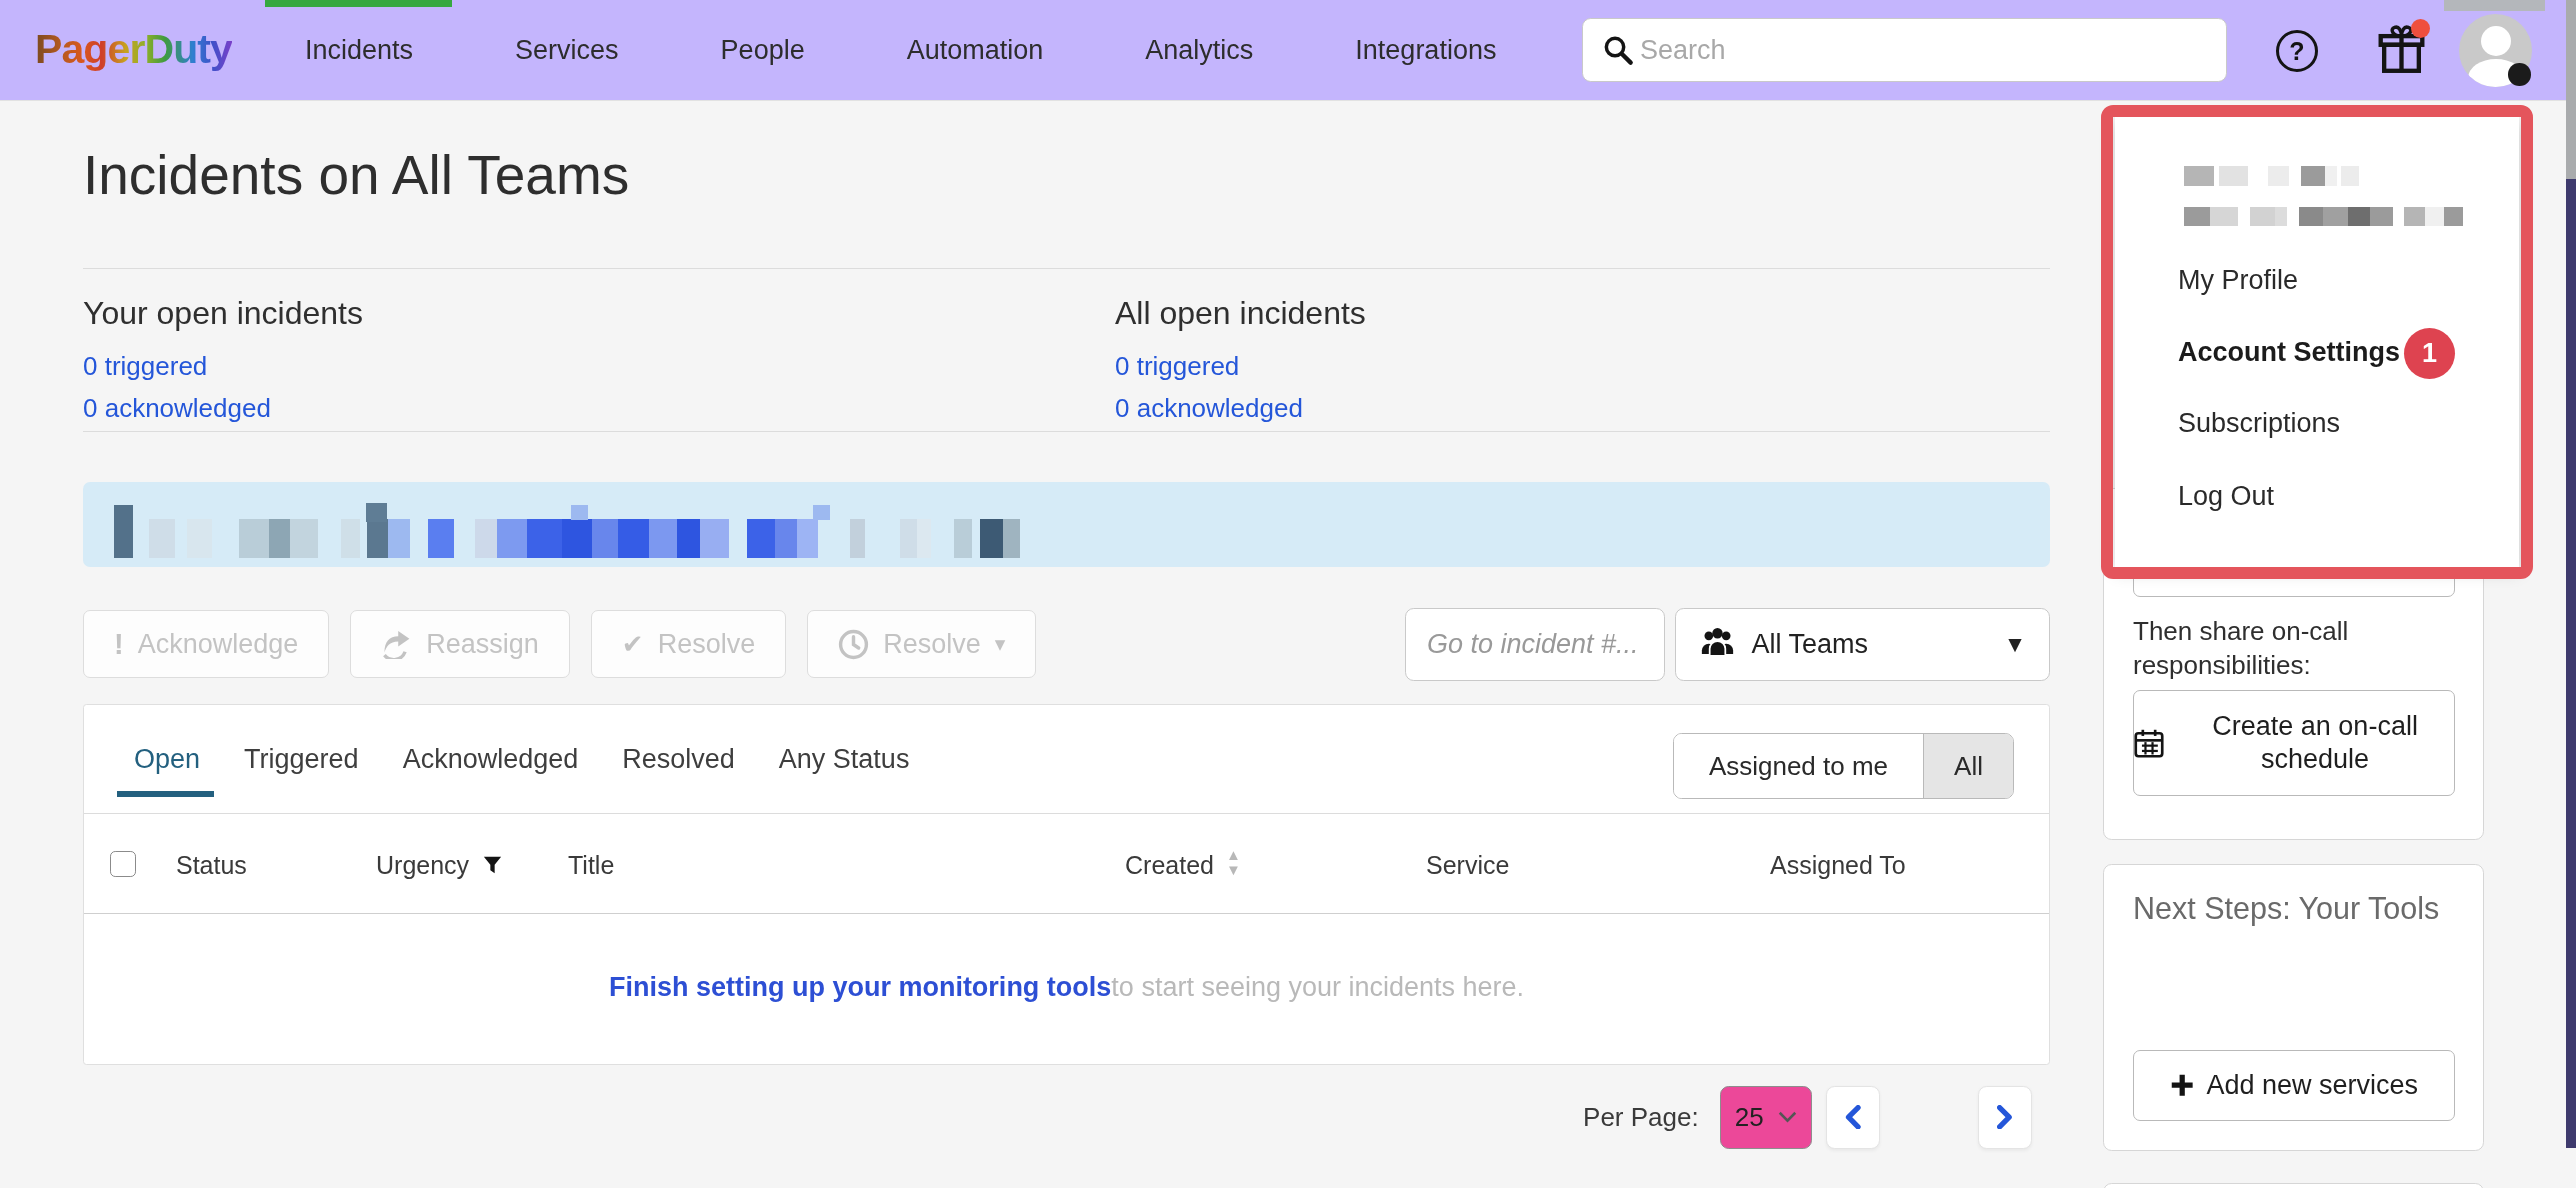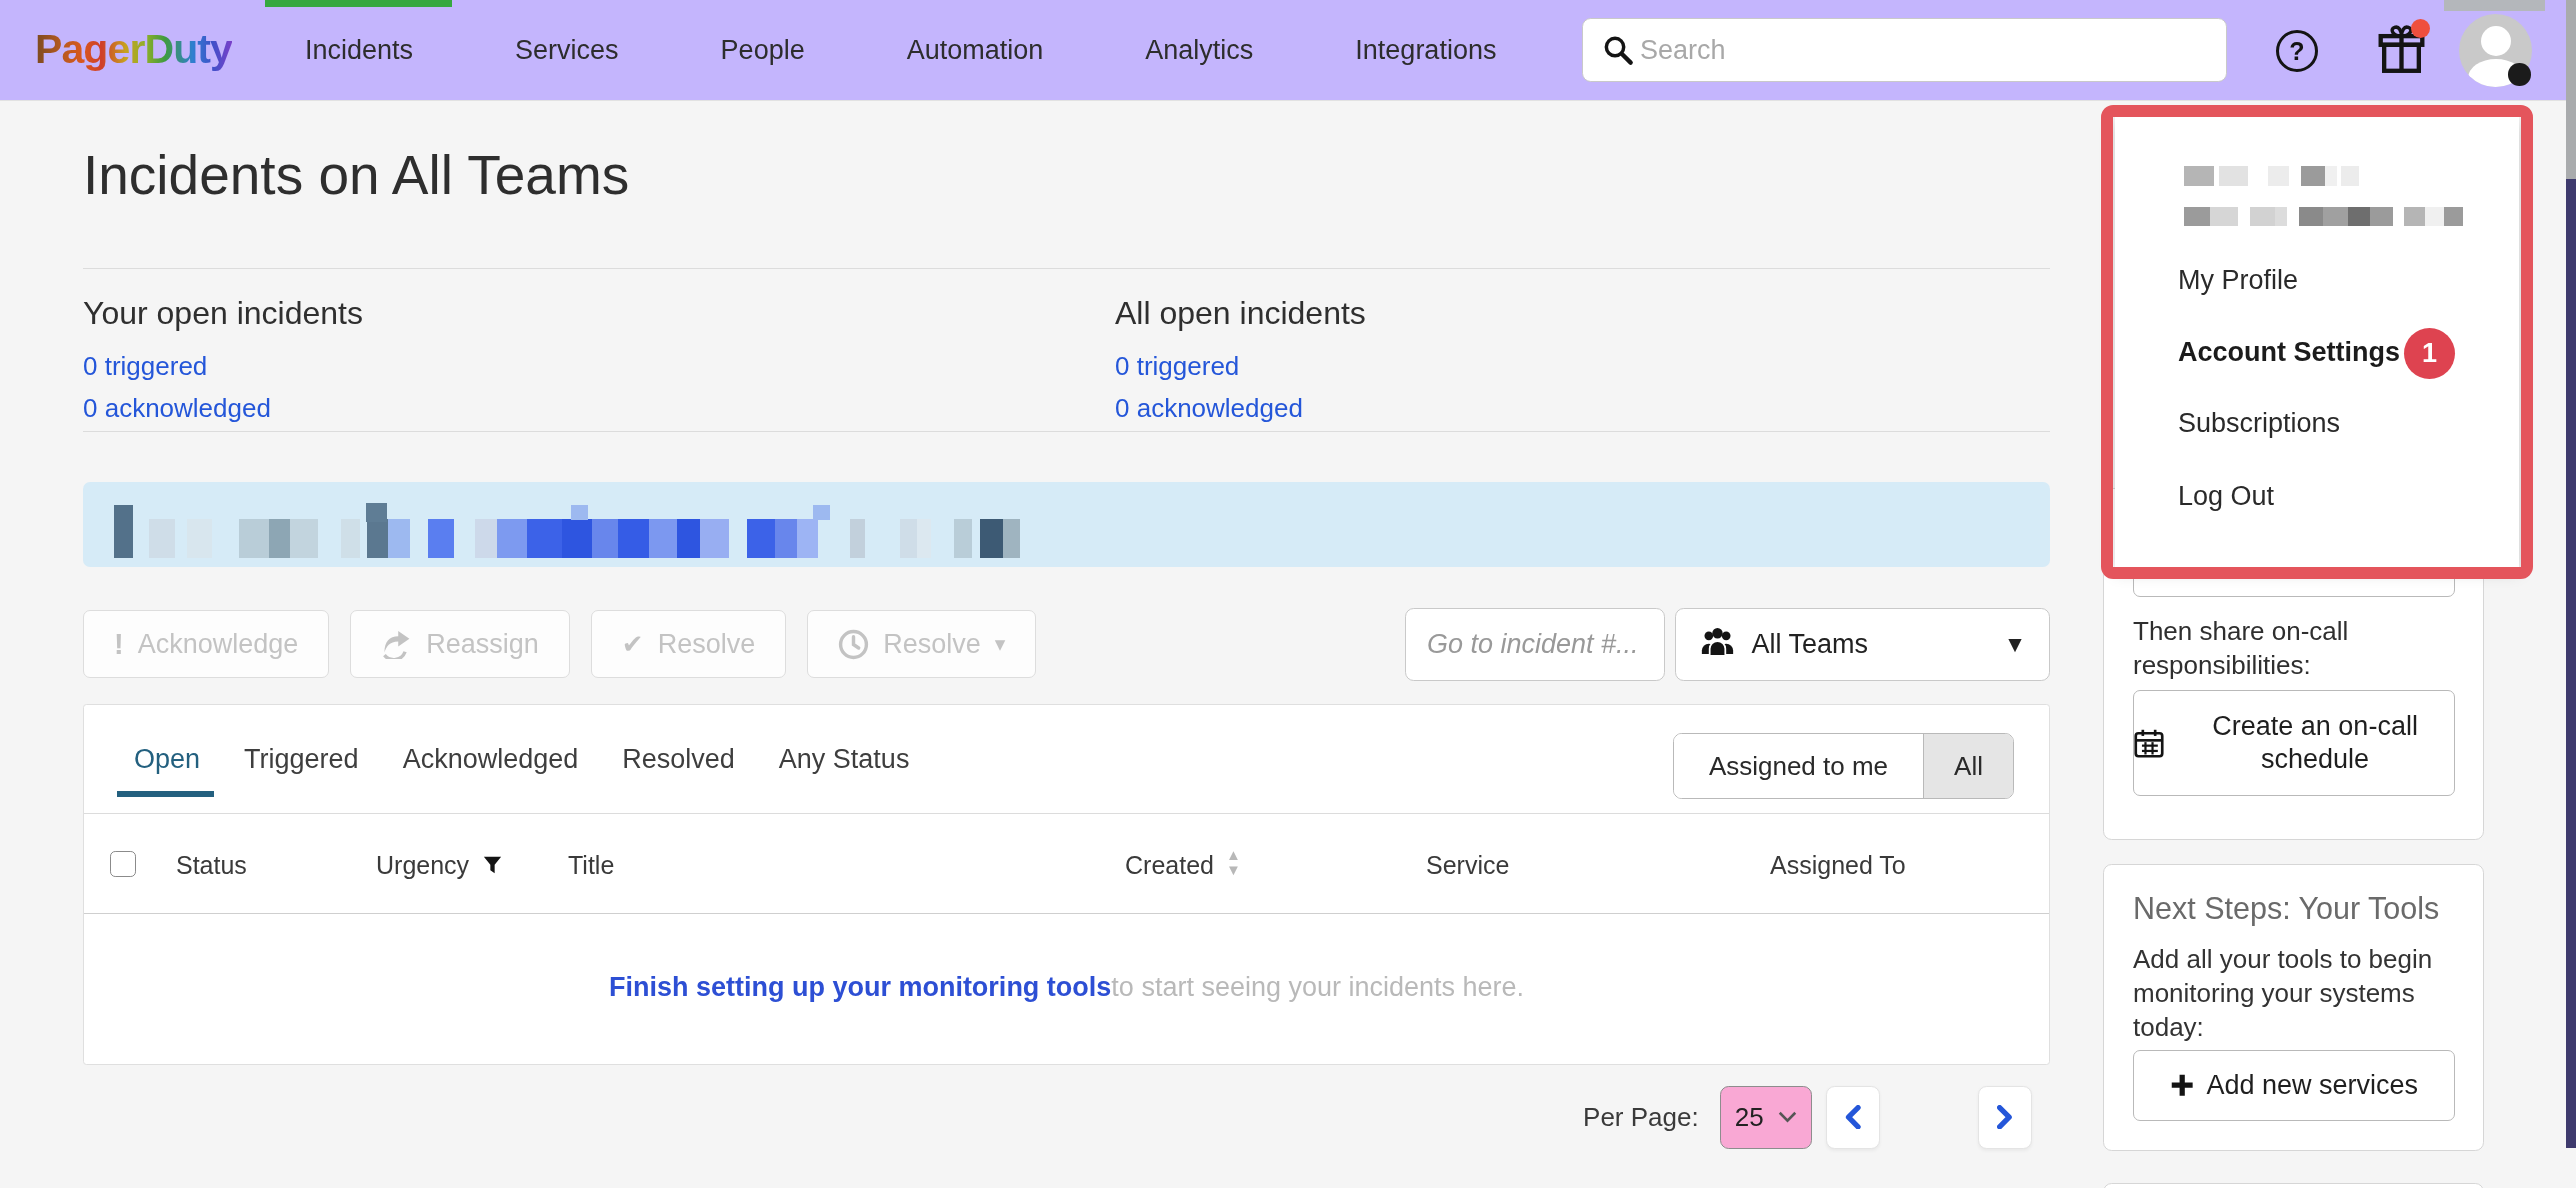--- a/index.html
+++ b/index.html
@@ -70,21 +70,21 @@
   .c-status { left:92px; } .c-urgency { left:292px; } .c-title { left:484px; }
   .c-created { left:1041px; } .c-service { left:1342px; } .c-assigned { left:1686px; }
   .funnel { position:absolute; left:399px; top:42px; }
   .sort { position:absolute; left:1142px; top:33px; display:flex; flex-direction:column; line-height:15px; font-size:15px; color:#b8b8b8; }
   .tempty { height:146px; display:flex; align-items:center; justify-content:center; font-size:27px; }
   .tempty .lnk { color:#2d4fd4; font-weight:700; cursor:pointer; }
   .tempty .rest { color:#b9b9b9; }
   
   .pagerow { position:absolute; left:83px; top:1085px; width:1967px; height:64px; display:flex; align-items:center; justify-content:flex-end; }
   .pp-label { font-size:26px; color:#3a3a3a; margin-right:21px; }
-  .pp-select { width:92px; height:63px; border:1.7px solid #8d8d8d; border-radius:8.7px; background:#f9a8d4; display:flex; align-items:center; justify-content:center; gap:14px; font-size:26px; color:#222; cursor:pointer; }
+  .pp-select { width:92px; height:63px; border:1.7px solid #8d8d8d; border-radius:8.7px; background:#ec4899; display:flex; align-items:center; justify-content:center; gap:14px; font-size:26px; color:#222; cursor:pointer; }
   .pg-btn { width:54px; height:63px; background:#fff; border:1.7px solid #e4e4e4; border-radius:8.7px; display:flex; align-items:center; justify-content:center; cursor:pointer; box-shadow:0 1.7px 3.5px rgba(0,0,0,.05); }
   .pg-prev { margin-left:14px; } .pg-next { margin-left:98px; margin-right:18.3px; }
   
   .side-card { position:absolute; left:2103px; width:381px; background:#fff; border:1.7px solid #d6d6d6; border-radius:8.7px; z-index:1; }
   .onb { top:488px; height:352px; }
   .side-btn { position:absolute; left:29px; width:322px; background:#fff; border:1.7px solid #b9b9b9; border-radius:7px; display:flex; align-items:center; justify-content:center; gap:12.2px; font-size:27px; color:#1f1f1f; cursor:pointer; text-align:center; }
   .colleagues { top:35px; height:73px; }
   .share-text { position:absolute; left:29px; top:125px; width:324px; font-size:26px; color:#2f2f2f; line-height:34px; }
   .sched { top:201px; height:106px; line-height:33px; }
   .nextsteps { top:864px; height:287px; }
@@ -287,21 +287,20 @@
           <line x1="9" y1="26" x2="27" y2="26" stroke="#141414" stroke-width="2.5"></line>
           <line x1="13" y1="16" x2="13" y2="30" stroke="#141414" stroke-width="2.5"></line>
           <line x1="21" y1="16" x2="21" y2="30" stroke="#141414" stroke-width="2.5"></line>
         </svg>
       <span>Create an on-call schedule</span>
     </div>
   </div>
 
   <div class="side-card nextsteps">
     <div class="ns-head">Next Steps: Your Tools</div>
-    <div class="ns-body">Add all your tools to begin monitoring your systems today:</div>
     <div class="side-btn addsvc">
       <svg class="icon" width="24.4" height="24.4" viewBox="0 0 28 28">
           <path d="M11 2 h6 v9 h9 v6 h-9 v9 h-6 v-9 H2 v-6 h9 Z" fill="#141414"></path>
         </svg>
       <span>Add new services</span>
     </div>
   </div>
 
   <div class="side-card third"></div>
 

